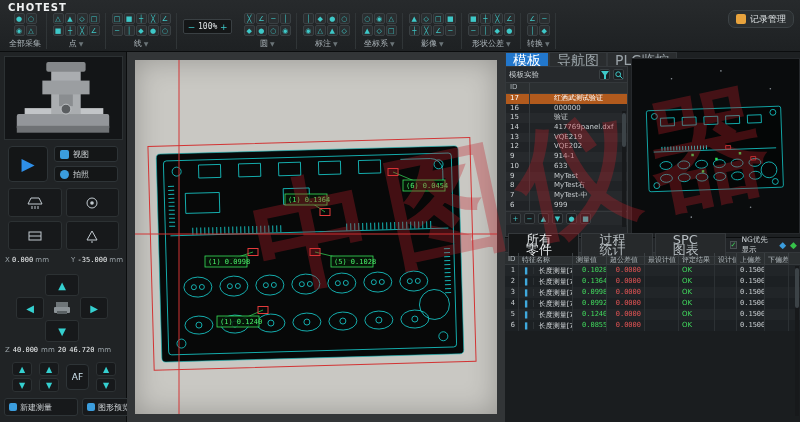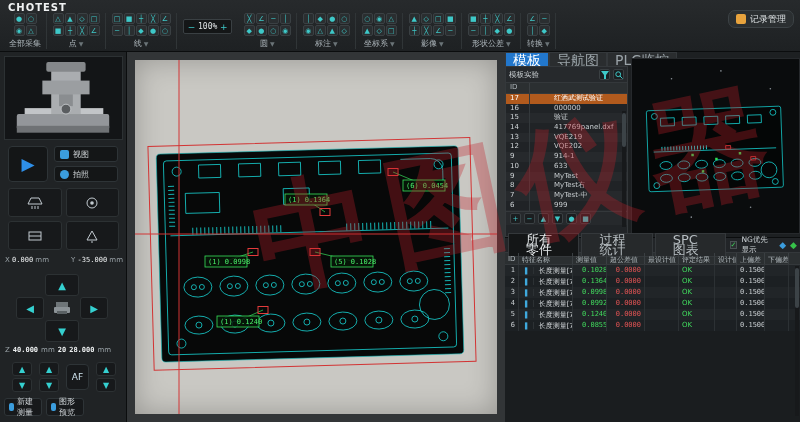--- a/index.html
+++ b/index.html
@@ -44,30 +44,30 @@
   .coords{position:absolute;left:5px;top:204px;width:118px;display:flex;justify-content:space-between;
           font-size:7px;color:#9aa3a8;}
   .coords b{color:#eef1f2;font-weight:normal;font-family:"DejaVu Sans Mono",monospace;}
   .pad{position:absolute;left:16px;top:222px;width:94px;height:68px;display:grid;
        grid-template-columns:28px 34px 28px;grid-template-rows:22px 22px 22px;gap:1px;}
   .pad-btn{background:#17191b;border:1px solid #2c3133;border-radius:3px;color:#35d0d0;font-size:10px;
            display:flex;align-items:center;justify-content:center;cursor:pointer;}
   .pad-center{display:flex;align-items:center;justify-content:center;}
   .zrow{position:absolute;left:5px;top:294px;width:118px;display:flex;gap:3px;align-items:center;
         font-size:7px;color:#9aa3a8;}
-  .zrow b{color:#eef1f2;font-weight:bold;font-family:"DejaVu Sans Mono",monospace;text-align:right;}
+  .zrow b{color:#eef1f2;font-weight:normal;font-family:"DejaVu Sans Mono",monospace;text-align:right;}
   .afrow{position:absolute;left:12px;top:308px;width:104px;height:34px;display:flex;gap:7px;align-items:center;}
   .updown{display:flex;flex-direction:column;gap:2px;}
   .ud-btn{width:20px;height:14px;background:#17191b;border:1px solid #2c3133;border-radius:3px;color:#35d0d0;
           font-size:8px;display:flex;align-items:center;justify-content:center;cursor:pointer;}
   .af-btn{width:26px;height:26px;background:#17191b;border:1px solid #2e3437;border-radius:4px;color:#cfe3ee;
           font-size:9px;display:flex;align-items:center;justify-content:center;cursor:pointer;}
   .sb-bottom{position:absolute;left:4px;top:346px;display:flex;gap:4px;}
   .sb-bottom .side-btn2{display:flex;align-items:center;gap:3px;background:#17191b;border:1px solid #2e3437;
-        border-radius:3px;font-size:8px;color:#ced3d6;padding:0 4px;height:18px;width:38px;cursor:pointer;}
+        border-radius:3px;font-size:8px;color:#ced3d6;padding:0 4px;height:18px;width:74px;cursor:pointer;}
   .side-btn2 .sicon{width:8px;height:8px;border-radius:2px;background:#3b9ddd;}
 
   
   .viewport{position:absolute;left:127px;top:52px;width:378px;height:370px;background:#323537;}
   .stage{position:absolute;left:8px;top:8px;width:362px;height:354px;background:#c9c8c3;
          box-shadow:inset 0 0 28px rgba(0,0,0,.25);}
   .stage svg{position:absolute;left:0;top:0;width:100%;height:100%;}
   .cy{fill:none;stroke:#17d2d2;stroke-width:0.8;}
   .comb{stroke:#17d2d2;stroke-width:7;stroke-dasharray:1 3;opacity:.85;}
   .combv{stroke:#17d2d2;stroke-width:6;stroke-dasharray:1 3;opacity:.85;}
@@ -373,21 +373,21 @@
       <span></span>
       <div class="pad-btn">▼</div>
       <span></span>
     </div>
 
     <div class="zrow">
       <span>Z</span>
       <b>40.000</b>
       <span>mm</span>
       <b>20</b>
-      <b>28.000</b>
+      <b>46.720</b>
       <span>mm</span>
     </div>
 
     <div class="afrow">
       <div class="updown">
         <div class="ud-btn">▲</div>
         <div class="ud-btn">▼</div>
       </div>
       <div class="updown">
         <div class="ud-btn">▲</div>

